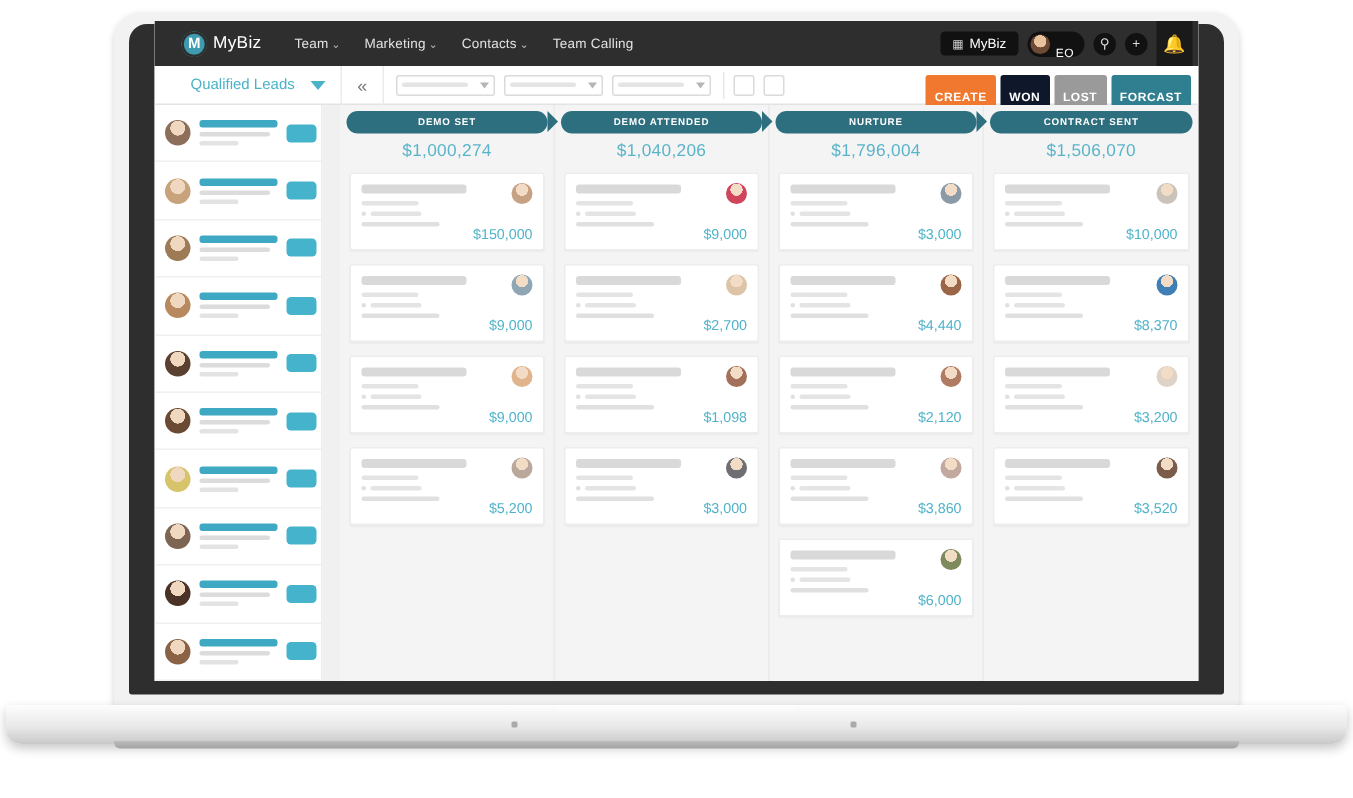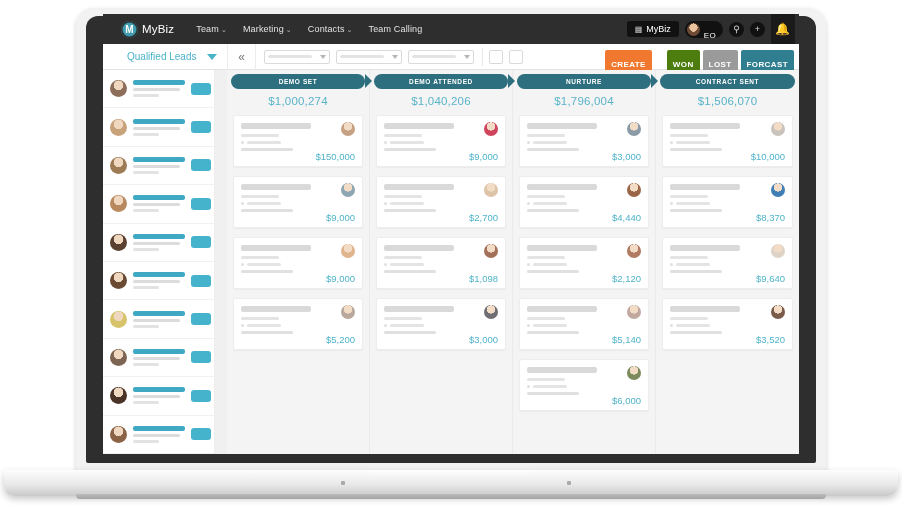--- a/index.html
+++ b/index.html
@@ -261,21 +261,21 @@
           <div class="sel">
             <span class="skel"></span>
             <span class="car"></span>
           </div>
         </div>
       <div class="divider-v"></div>
       <div class="sqbtn"></div>
       <div class="sqbtn"></div>
       <div class="actions" id="actions">
           <div class="abtn" style="background: rgb(240, 121, 47);">CREATE</div>
-          <div class="abtn" style="background: #4d7c0f; margin-left: 12px;">WON</div>
+          <div class="abtn" style="background: #0f172a;">WON</div>
           <div class="abtn" style="background: rgb(154, 154, 154);">LOST</div>
           <div class="abtn" style="background: rgb(47, 127, 144);">FORCAST</div>
         </div>
     </div>
 
     <div class="sidebar" id="sidebar">
         <div class="lead-row">
           <div class="lead-av" style="background:radial-gradient(circle at 50% 32%, #f0d8c0 0 34%, #8d6e5a 35% 100%)"></div>
           <div class="lead-body">
             <div class="bar-teal"></div>
@@ -514,21 +514,21 @@
             </div>
             <div class="card">
               <div class="c-title"></div>
               <div class="c-l1"></div>
               <div class="c-l2row">
                 <span class="c-dot"></span>
                 <span class="c-l2"></span>
               </div>
               <div class="c-l3"></div>
               <div class="c-av" style="background:radial-gradient(circle at 50% 32%, #f2dcc6 0 34%, #c2a9a0 35% 100%)"></div>
-              <div class="c-amt">$5,140</div>
+              <div class="c-amt">$3,860</div>
             </div>
             <div class="card">
               <div class="c-title"></div>
               <div class="c-l1"></div>
               <div class="c-l2row">
                 <span class="c-dot"></span>
                 <span class="c-l2"></span>
               </div>
               <div class="c-l3"></div>
               <div class="c-av" style="background:radial-gradient(circle at 50% 32%, #f2dcc6 0 34%, #7d8a5c 35% 100%)"></div>
@@ -566,21 +566,21 @@
             </div>
             <div class="card">
               <div class="c-title"></div>
               <div class="c-l1"></div>
               <div class="c-l2row">
                 <span class="c-dot"></span>
                 <span class="c-l2"></span>
               </div>
               <div class="c-l3"></div>
               <div class="c-av" style="background:radial-gradient(circle at 50% 32%, #f2dcc6 0 34%, #ded3c6 35% 100%)"></div>
-              <div class="c-amt">$9,640</div>
+              <div class="c-amt">$3,200</div>
             </div>
             <div class="card">
               <div class="c-title"></div>
               <div class="c-l1"></div>
               <div class="c-l2row">
                 <span class="c-dot"></span>
                 <span class="c-l2"></span>
               </div>
               <div class="c-l3"></div>
               <div class="c-av" style="background:radial-gradient(circle at 50% 32%, #f2dcc6 0 34%, #7b5c4b 35% 100%)"></div>

